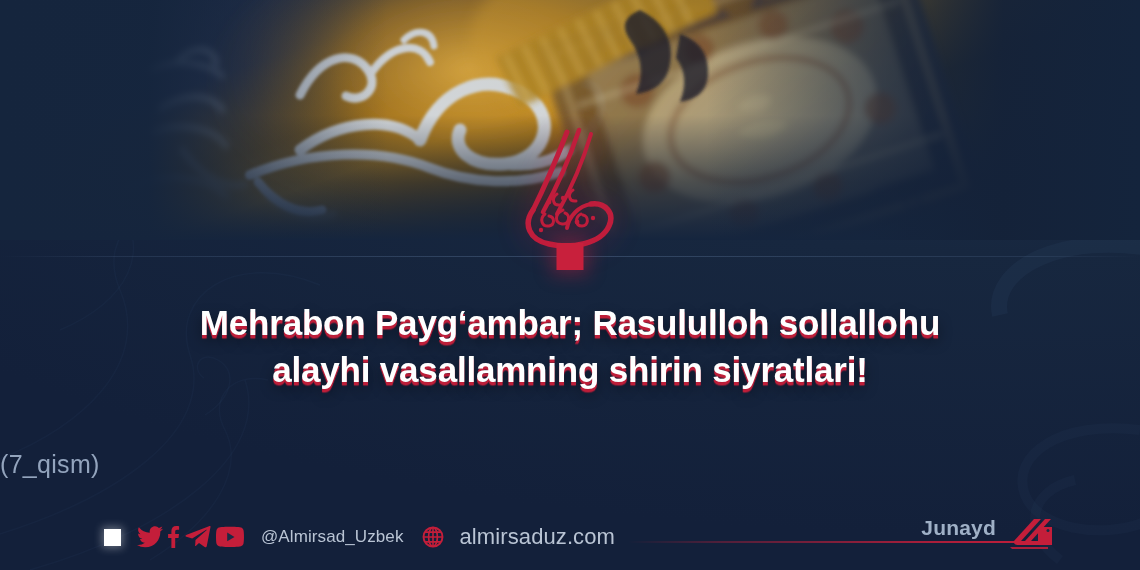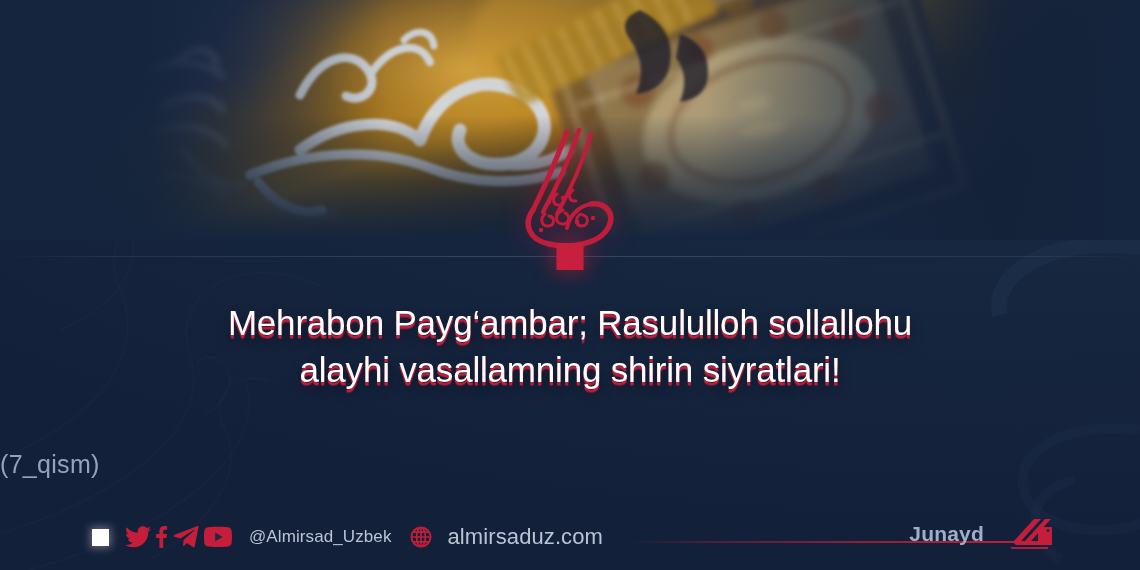--- a/index.html
+++ b/index.html
@@ -75,21 +75,21 @@
   }
 
   
   .title-wrap{
     position:absolute; left:0; top:300px; width:1140px;
     text-align:center;
     padding:0 90px;
   }
   .title{
     font-size:35px;
-    font-weight:normal;
+    font-weight:bold;
     line-height:1.34;
     color:#ffffff;
     letter-spacing:-.2px;
     text-shadow:
       0 3px 0 rgba(196,30,58,.92),
       0 4px 1px rgba(196,30,58,.55),
       0 6px 14px rgba(0,0,0,.45);
     white-space:nowrap;
   }
   .title .ln{ display:block; }
@@ -101,21 +101,21 @@
     color:#93a4bd;
     letter-spacing:.3px;
   }
 
   
   .footer{
     position:absolute; left:0; bottom:0; width:1140px; height:74px;
   }
 
   .footer-left{
-    position:absolute; left:92px; bottom:20px;
+    position:absolute; left:104px; bottom:20px;
     display:flex; align-items:center;
     gap:0;
   }
   .sq-mark{
     width:17px; height:17px; background:#ffffff;
     box-shadow:0 0 9px 2px rgba(255,255,255,.35);
     margin-right:16px; flex:none;
   }
   .social-row{
     display:flex; align-items:center; gap:4px;
@@ -126,21 +126,21 @@
     font-size:17px; color:#b9c4d4; letter-spacing:.1px;
     margin-right:18px; white-space:nowrap;
   }
   .globe{ margin-right:16px; flex:none; display:block; }
   .site{
     font-size:22px; color:#b9c4d4; letter-spacing:.1px; white-space:nowrap;
   }
 
   .footer-right{
     position:absolute; right:86px; bottom:19px;
-    display:flex; align-items:flex-end; gap:24px;
+    display:flex; align-items:flex-start; gap:12px;
   }
   .brand-name{
     font-size:21px; font-weight:bold; color:#9fb0c6;
     letter-spacing:.2px; line-height:1;
     padding-bottom:7px;
   }
   .brand-mark{ flex:none; display:block; }
 
   
   .brand-rule{

